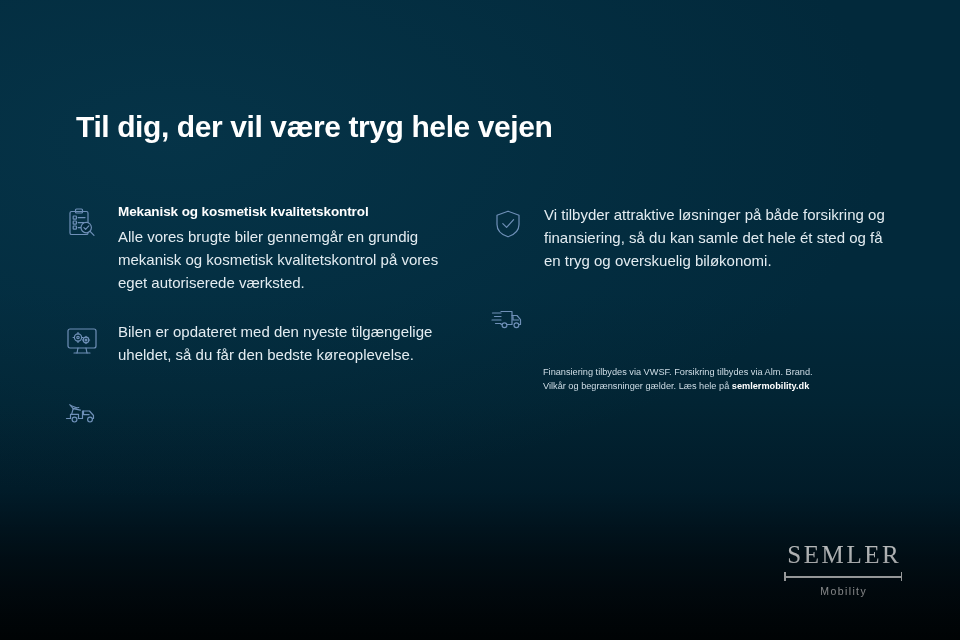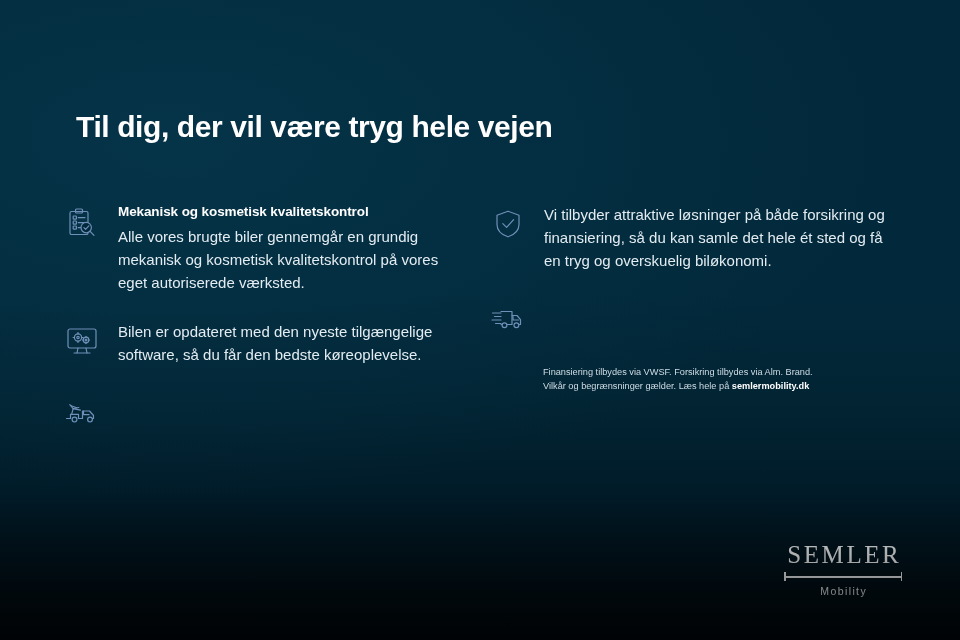--- a/index.html
+++ b/index.html
@@ -192,21 +192,21 @@
             <line x1="15" y1="19" x2="15" y2="20.4"></line>
             <line x1="10.1" y1="15.5" x2="11.4" y2="15.5"></line>
             <line x1="18.6" y1="15.5" x2="19.9" y2="15.5"></line>
             <line x1="23" y1="14.4" x2="23" y2="15.4"></line>
             <line x1="23" y1="20.6" x2="23" y2="21.6"></line>
             <line x1="19.4" y1="18" x2="20.4" y2="18"></line>
             <line x1="25.6" y1="18" x2="26.6" y2="18"></line>
           </svg>
         </span>
         <div class="feature-body">
-          <p class="feature-text">Bilen er opdateret med den nyeste tilgængelige software, så du får den bedste køreoplevelse.</p>
+          <p class="feature-text">Bilen er opdateret med den nyeste tilgængelige uheldet, så du får den bedste køreoplevelse.</p>
         </div>
       </div>
 
       <div class="feature">
         <span class="feature-icon">
           <svg width="38" height="38" viewBox="0 0 38 38" fill="none" stroke="#6f90b8" stroke-width="1.2" stroke-linecap="round" stroke-linejoin="round">
             <path d="M3.5 24.5 h4"></path>
             <path d="M7.5 24.5 v-4.2 h8 v4.2"></path>
             <path d="M15.5 24.5 h4"></path>
             <path d="M19.5 24.5 v-7.5 h7 l4 4.5 v3 h-3"></path>

